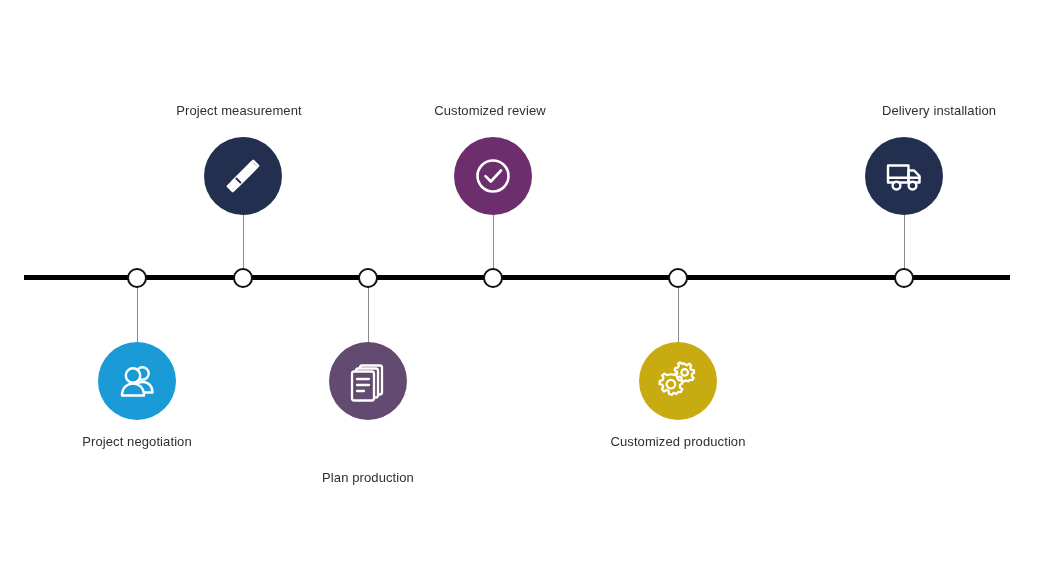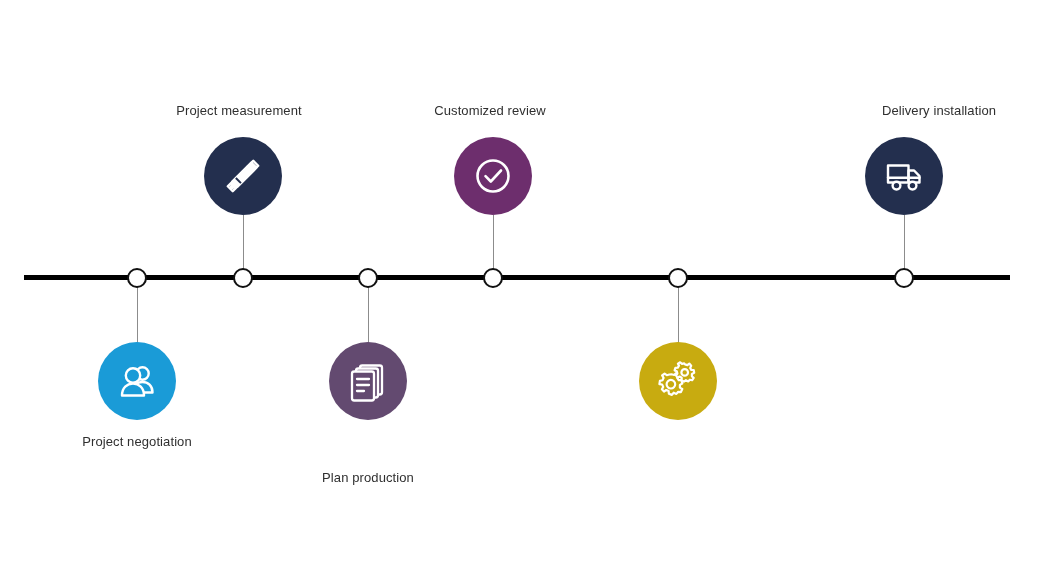--- a/index.html
+++ b/index.html
@@ -176,20 +176,21 @@
                    L8.7,4.8 L7.2,7.2 L4.9,6.7 L3.2,8.4 L0.9,7.2
                    L-1.1,8.6 L-3.4,7.1 L-3.3,4.7 L-5.4,3.5 L-7.5,4.6
                    L-9.0,2.4 L-7.6,0.5 L-8.2,-1.8 L-10.4,-2.6 L-9.6,-5.2
                    L-7.2,-5.4 L-6.0,-7.4 L-7.1,-9.4 L-4.8,-10.7 L-3.0,-9.2
                    L-0.8,-9.6 Z" fill="#c8ab10"></path>
           <circle cx="-0.3" cy="-0.6" r="3.3" fill="#c8ab10"></circle>
         </g>
       </svg>
     </span>
   </div>
+  <div class="caption" style="left:678px; top:435px;">Customized production</div>
 
   <div class="bubble" style="left:904px; top:176px; background:#232f4e;">
     <span>
       <svg width="46" height="46" viewBox="0 0 46 46" fill="none" stroke="#ffffff" stroke-width="2.4" stroke-linejoin="round" stroke-linecap="round">
         <path d="M7 12.5 h20.5 v17 h-20.5 z"></path>
         <path d="M27.5 17.5 h5.6 l5.4 5.6 v6.4 h-11 z"></path>
         <path d="M7 24.8 h31.5"></path>
         <circle cx="15.5" cy="32.6" r="3.9" fill="#232f4e"></circle>
         <circle cx="31.5" cy="32.6" r="3.9" fill="#232f4e"></circle>
       </svg>

